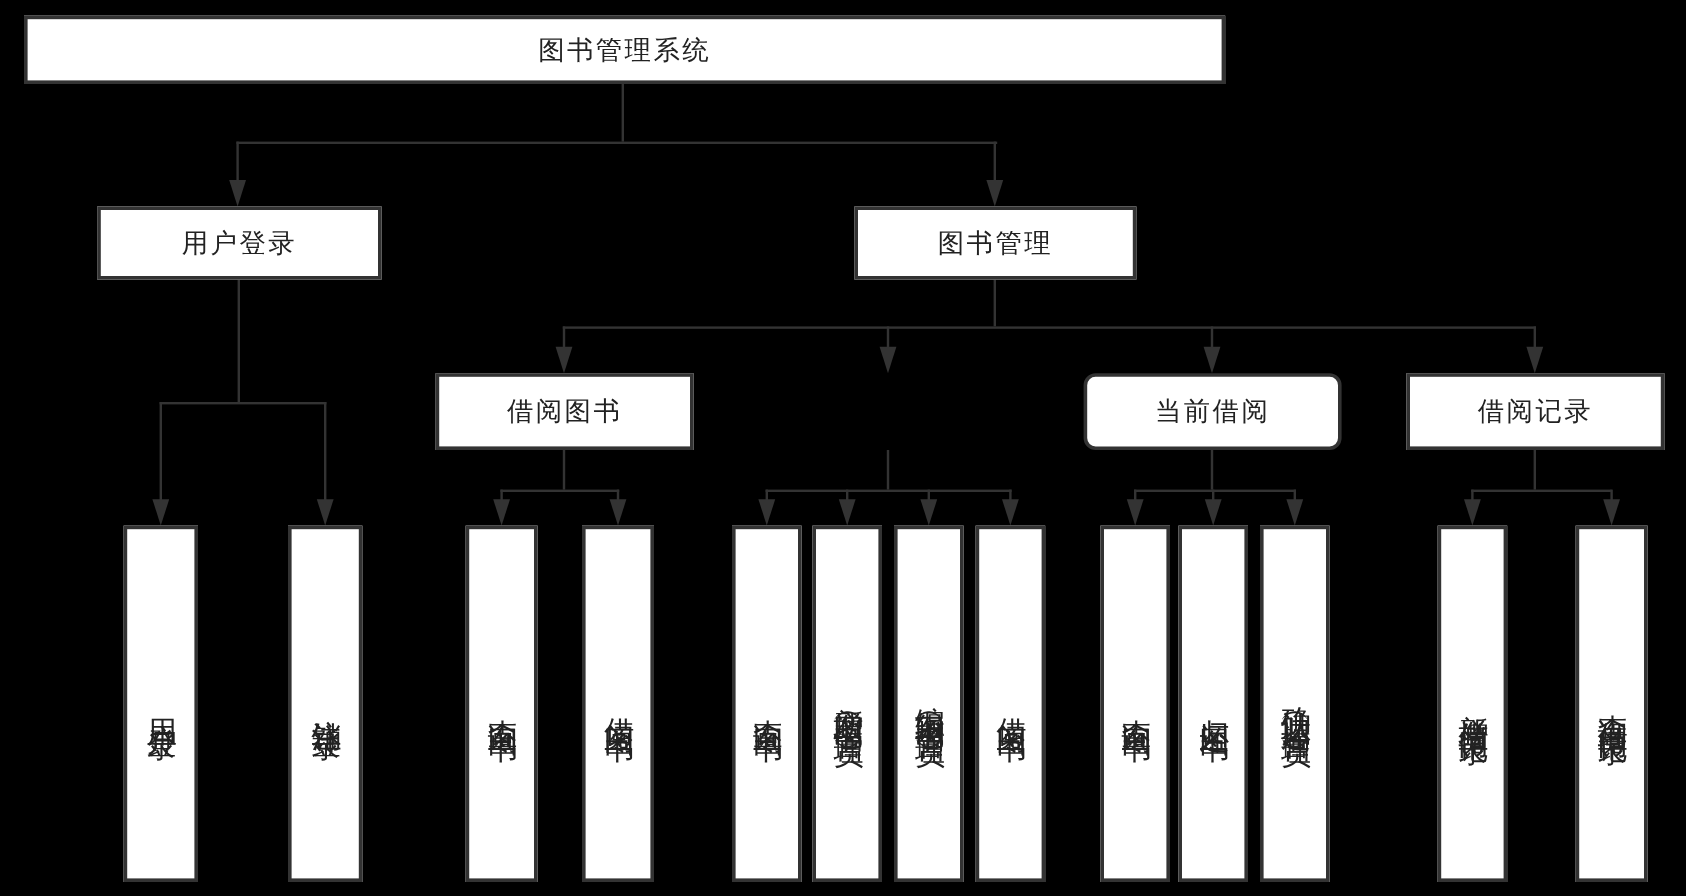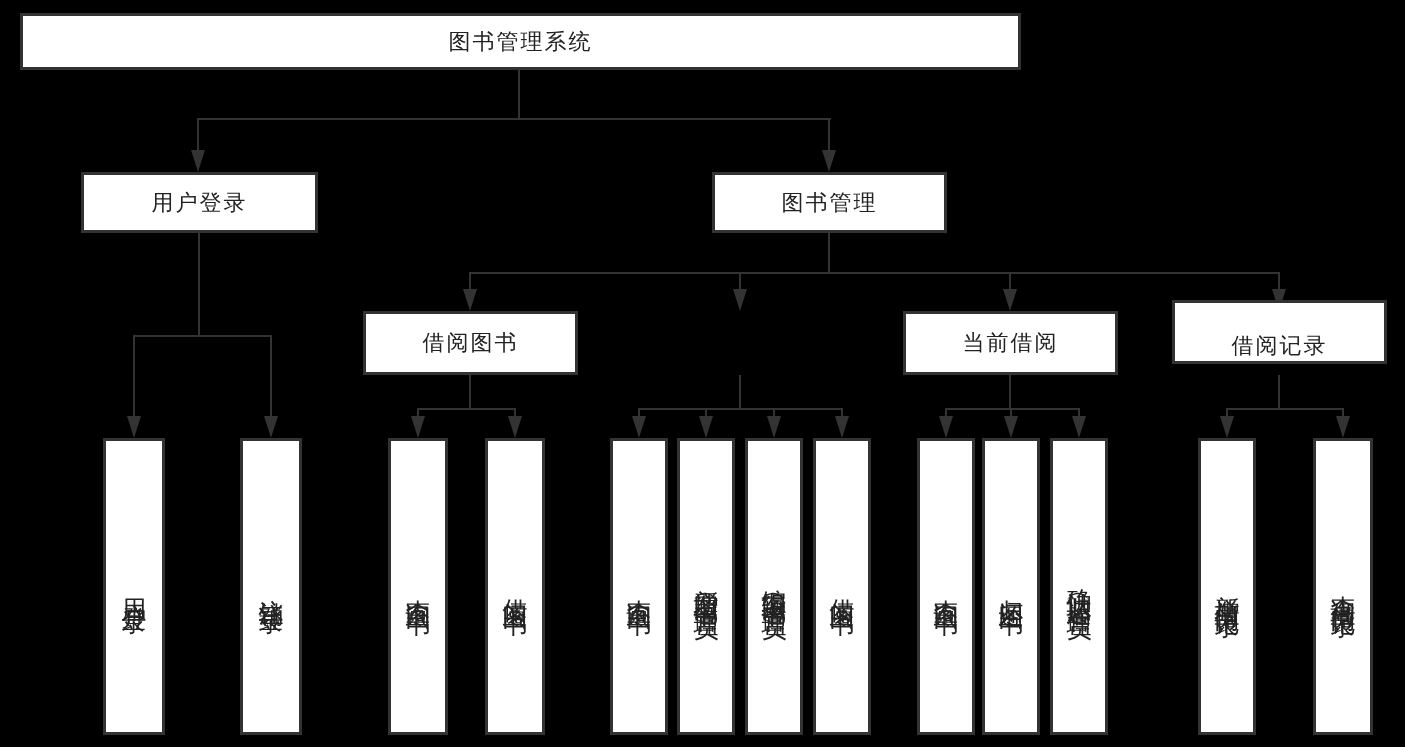--- a/index.html
+++ b/index.html
@@ -70,24 +70,24 @@
   <div class="vline" style="left:739px;top:272px;height:29px;"></div>
   <div class="arrow" style="left:733px;top:289px;"></div>
   <div class="vline" style="left:1009px;top:272px;height:29px;"></div>
   <div class="arrow" style="left:1003px;top:289px;"></div>
   <div class="vline" style="left:1278px;top:272px;height:29px;"></div>
   <div class="arrow" style="left:1272px;top:289px;"></div>
 
   <div class="box" style="left:363px;top:311px;width:215px;height:64px;">
     <span>借阅图书</span>
   </div>
-  <div class="box" style="left:903px;top:311px;width:215px;height:64px;">
+  <div class="box" style="left:903px;top:311px;width:215px;height:64px;border-radius:10px;">
     <span>当前借阅</span>
   </div>
-  <div class="box" style="left:1172px;top:300px;width:215px;height:64px;align-items:flex-end;">
+  <div class="box" style="left:1172px;top:311px;width:215px;height:64px;">
     <span>借阅记录</span>
   </div>
 
   <div class="vline" style="left:469px;top:375px;height:33px;"></div>
   <div class="hline" style="left:417px;top:408px;width:99px;"></div>
   <div class="vline" style="left:417px;top:408px;height:20px;"></div>
   <div class="arrow" style="left:411px;top:416px;"></div>
   <div class="vline" style="left:514px;top:408px;height:20px;"></div>
   <div class="arrow" style="left:508px;top:416px;"></div>
 

